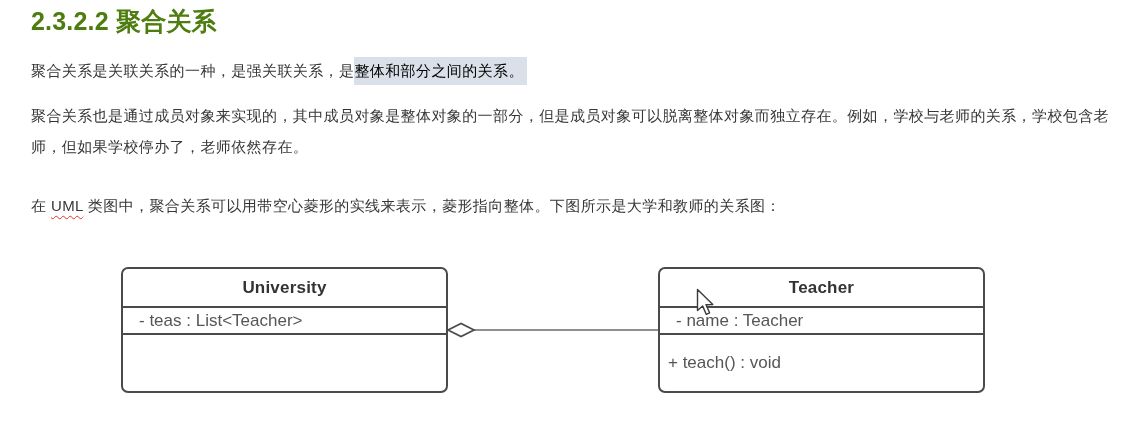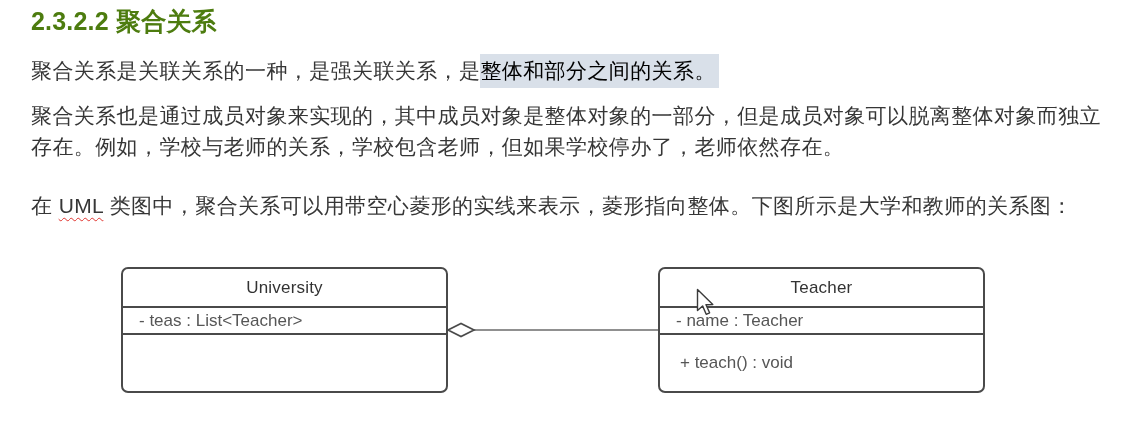--- a/index.html
+++ b/index.html
@@ -18,21 +18,21 @@
     left: 31px; top: 5px;
     font-size: 25px;
     font-weight: 700;
     color: #4d7c0f;
     letter-spacing: 0.2px;
     white-space: nowrap;
   }
   .para {
     position: absolute;
     left: 31px;
-    font-size: 21px;
+    font-size: 15px;
     line-height: 31px;
     letter-spacing: 0.4px;
     color: #363636;
   }
   .para-1 { top: 55px; white-space: nowrap; }
   .para-2 { top: 100px; width: 1078px; }
   .para-3 { top: 190px; white-space: nowrap; }
 
   .hl {
     background: #d9e0e9;
@@ -61,37 +61,37 @@
   }
   .uml-class.university { left: 121px; }
   .uml-class.teacher    { left: 658px; text-align: center; }
 
   .uml-title {
     height: 39px;
     border-bottom: 2px solid #4a4a4a;
     display: flex;
     align-items: center;
     justify-content: center;
-    font-weight: 400;
+    font-weight: 700;
     color: #333333;
     letter-spacing: 0.2px;
   }
   .uml-attr {
     height: 27px;
     border-bottom: 2px solid #4a4a4a;
     display: flex;
     align-items: center;
     padding-left: 16px;
     color: #565656;
   }
   .uml-method {
     flex: 1;
     display: flex;
     align-items: center;
-    padding-left: 20px;
+    padding-left: 8px;
     color: #565656;
     border-radius: 9px;
   }
 
   .connector-svg { position: absolute; left: 446px; top: 320px; }
   .cursor-svg    { position: absolute; left: 696px; top: 288px; }
 </style>
 </head>
 <body>
 

